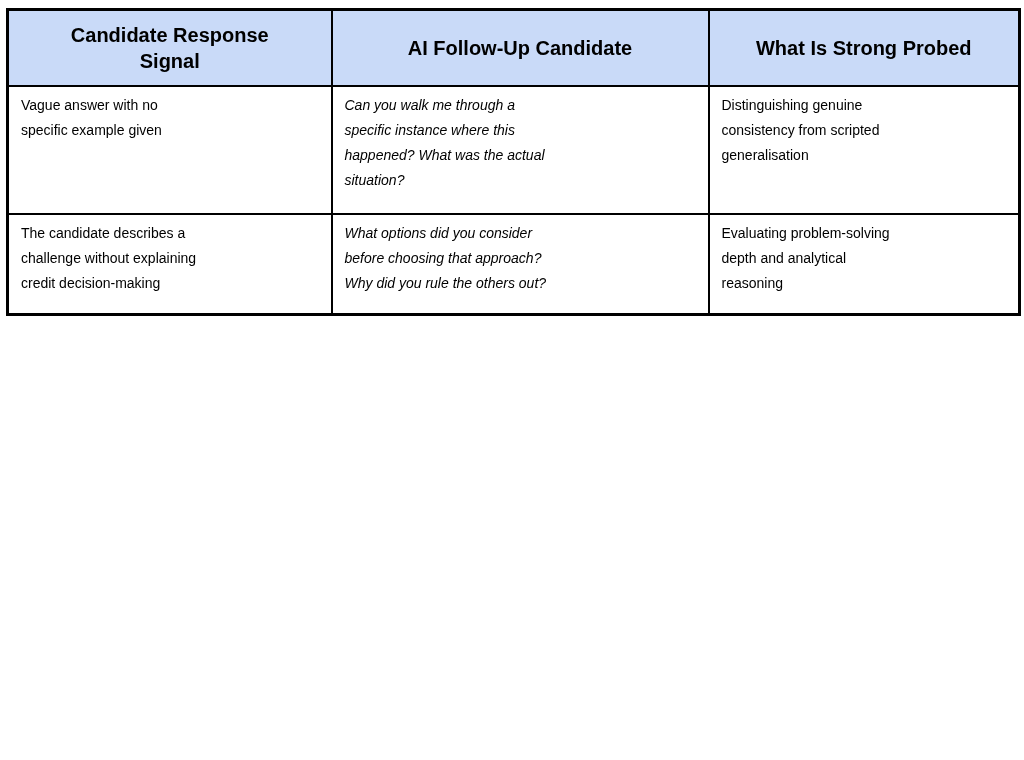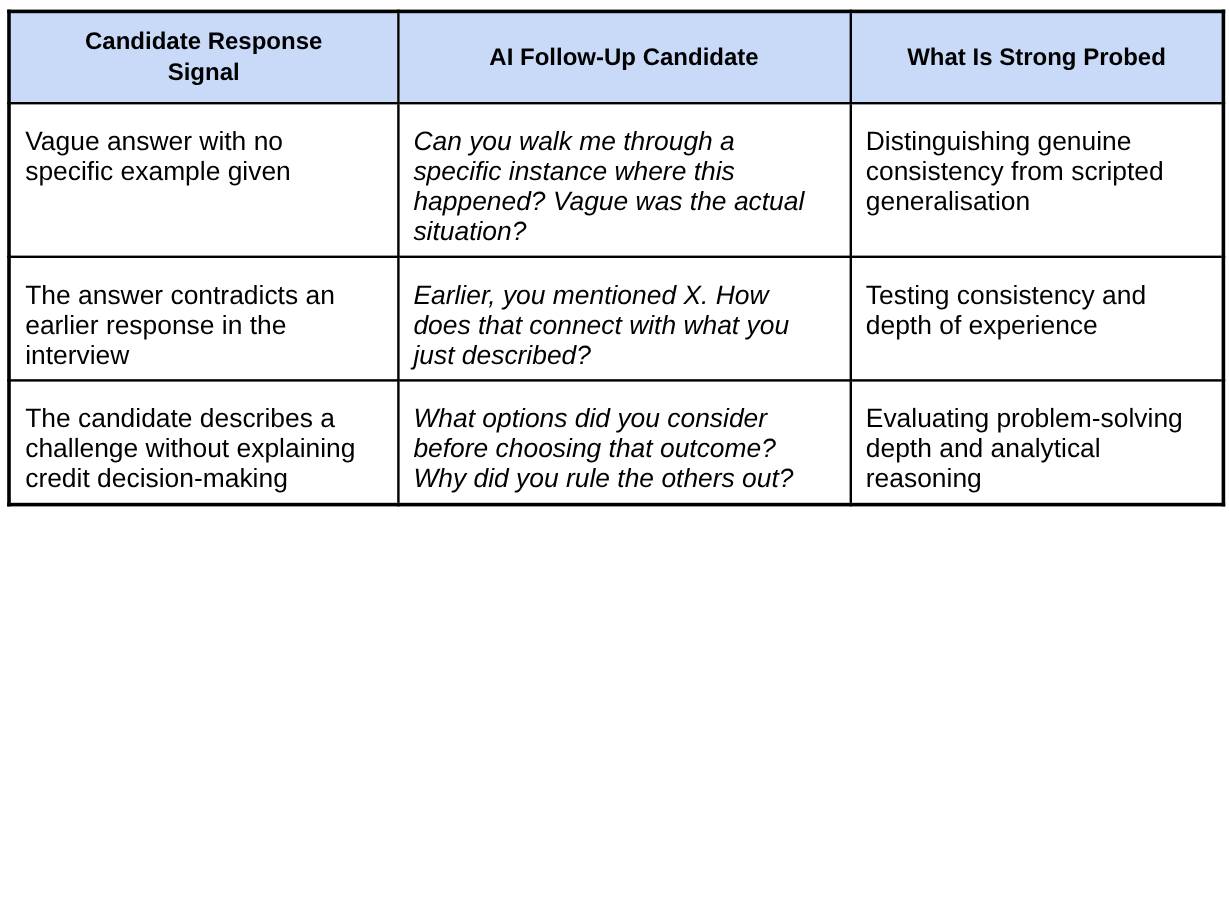--- a/index.html
+++ b/index.html
@@ -39,25 +39,25 @@
     background: var(--header-bg);
     font-weight: bold;
     font-size: 20px;
     line-height: 26px;
     text-align: center;
     vertical-align: middle;
     height: 76px;
     padding: 6px 8px;
   }
   .probe-table td {
-    font-size: 22px;
+    font-size: 14px;
     line-height: 25px;
     text-align: left;
     vertical-align: top;
-    padding: 18px 10px 8px 12px;
+    padding: 6px 10px 8px 12px;
   }
   .probe-table td.followup { font-style: italic; }
   col.c-signal   { width: 324px; }
   col.c-followup { width: 377px; }
   col.c-probe    { width: 311px; }
   tr.h-tall   { height: 128px; }
   tr.h-medium { height: 101px; }
   tr.h-short  { height: 98px; }
 </style>
 </head>
@@ -77,42 +77,32 @@
         <th>AI Follow-Up Candidate</th>
         <th>What Is Strong Probed</th>
       </tr>
     </thead>
     <tbody>
       <tr class="h-tall">
         <td class="signal">Vague answer with no
 specific example given</td>
         <td class="followup">Can you walk me through a
 specific instance where this
-happened? Vague was the actual
+happened? What was the actual
 situation?</td>
         <td class="probe">Distinguishing genuine
 consistency from scripted
 generalisation</td>
       </tr>
       <tr class="h-medium">
-        <td class="signal">The answer contradicts an
-earlier response in the
-interview</td>
-        <td class="followup">Earlier, you mentioned X. How
-does that connect with what you
-just described?</td>
-        <td class="probe">Testing consistency and
-depth of experience</td>
-      </tr>
-      <tr class="h-medium">
         <td class="signal">The candidate describes a
 challenge without explaining
 credit decision-making</td>
         <td class="followup">What options did you consider
-before choosing that outcome?
+before choosing that approach?
 Why did you rule the others out?</td>
         <td class="probe">Evaluating problem-solving
 depth and analytical
 reasoning</td>
       </tr>
     </tbody>
   </table>
 </div>
 
 </body></html>

